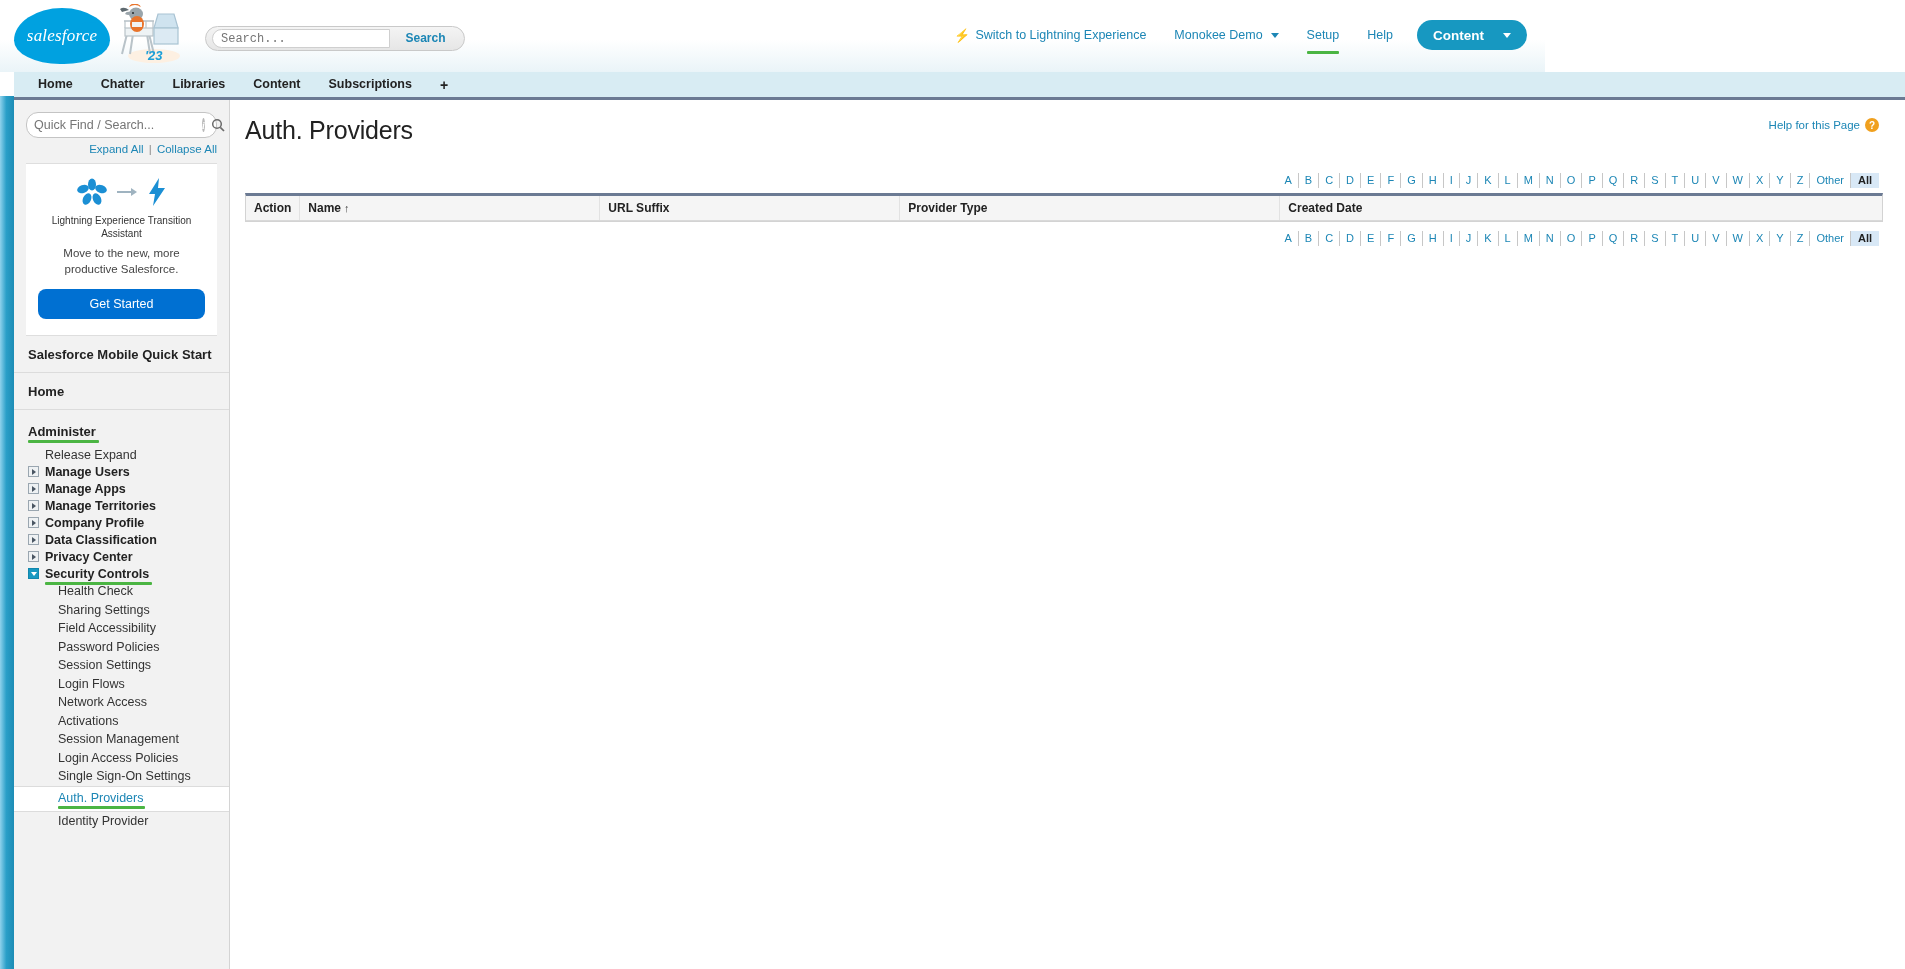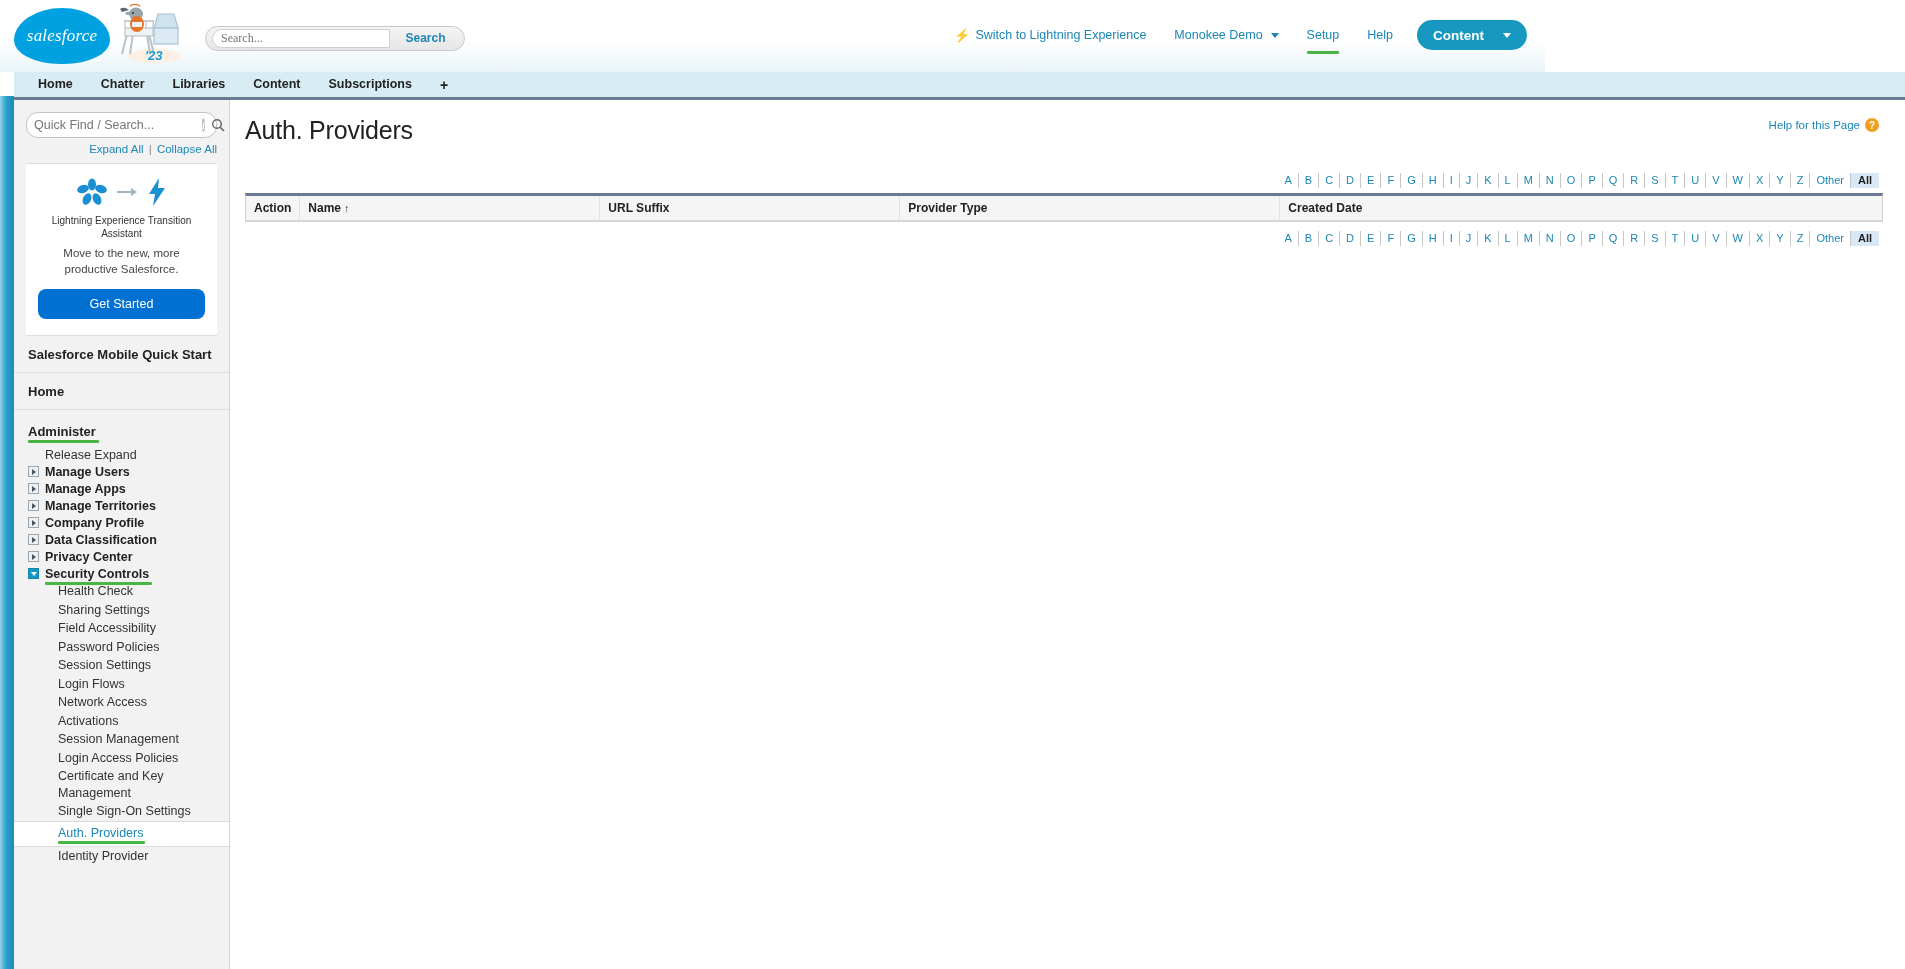--- a/index.html
+++ b/index.html
@@ -51,21 +51,21 @@
     width: 260px; height: 25px;
     background: linear-gradient(to bottom,#f4f4f4,#e6e6e6);
     border: 1px solid #c9c9c9; border-radius: 13px;
     display: flex; align-items: center; padding: 0 3px;
   }
   .gsearch input {
     width: 178px; height: 19px; margin-left: 3px;
     border: 1px solid #cfcfcf; border-radius: 10px 0 0 10px;
     background: #fff; font-size: 12px; color: #6d28d9;
     padding: 0 8px; outline: none;
-    font-family: Liberation Serif, serif;
+    font-family: Liberation Mono, monospace;
   }
   .gsearch-btn {
     flex: 1; text-align: center; font-size: 12px; font-weight: bold;
     color: #1c86b5; cursor: pointer; line-height: 19px;
   }
 
   
   .hdr-right {
     position: absolute; right: 18px; top: 20px;
     display: flex; align-items: center; gap: 0;
@@ -437,21 +437,20 @@
       <div class="leaf">Health Check</div>
       <div class="leaf">Sharing Settings</div>
       <div class="leaf">Field Accessibility</div>
       <div class="leaf">Password Policies</div>
       <div class="leaf">Session Settings</div>
       <div class="leaf">Login Flows</div>
       <div class="leaf">Network Access</div>
       <div class="leaf">Activations</div>
       <div class="leaf">Session Management</div>
       <div class="leaf">Login Access Policies</div>
-      <div class="leaf">Certificate and Key Management</div>
       <div class="leaf">Single Sign-On Settings</div>
       <div class="leaf sel">
         <span class="sel-lbl">Auth. Providers</span>
       </div>
       <div class="leaf">Identity Provider</div>
     </div>
   </div>
 
   <div class="main">
 

